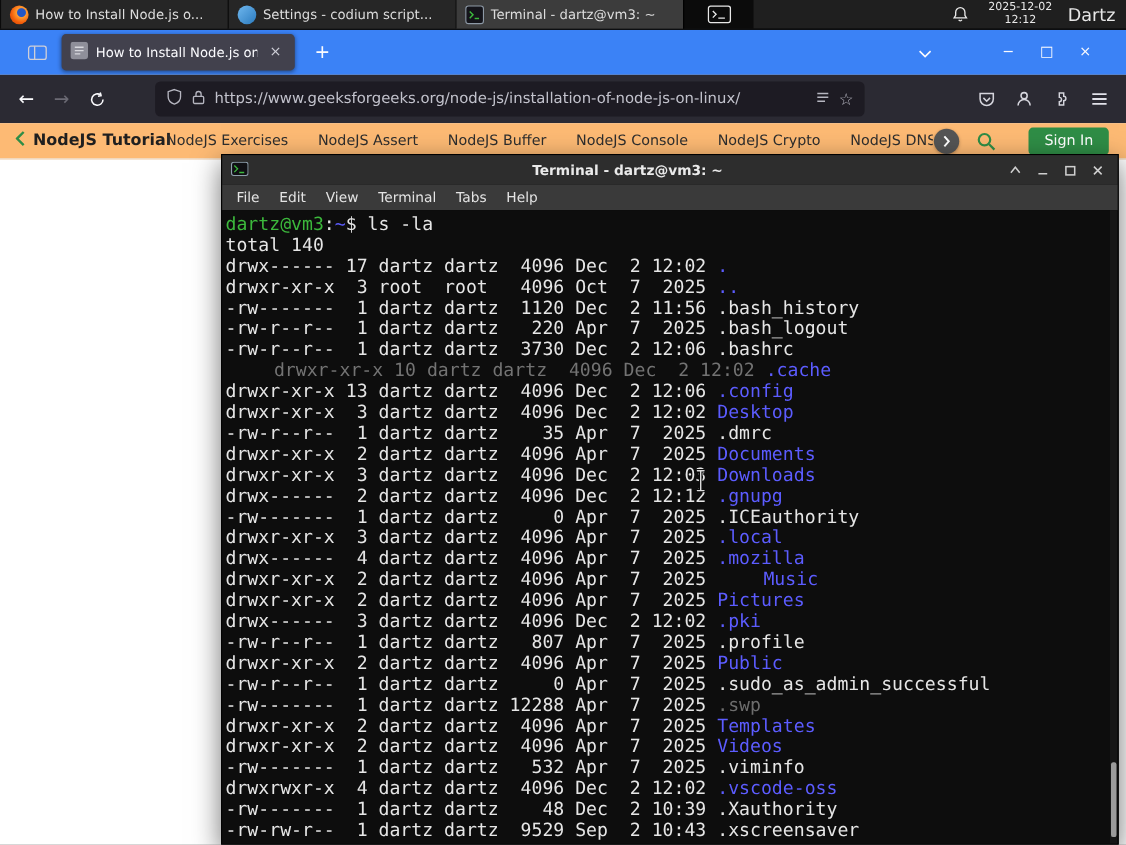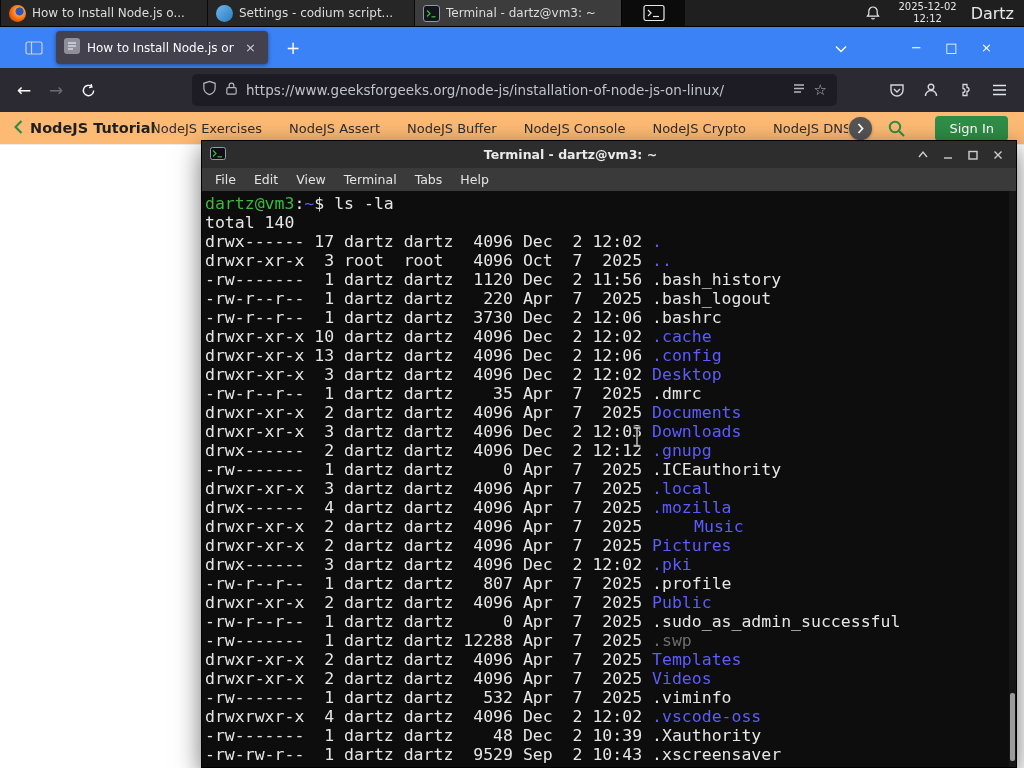--- a/index.html
+++ b/index.html
@@ -44,21 +44,21 @@
   .tab-close { font-size: 13px; color: #cfcfd8; padding: 0 4px; border-radius: 3px; }
   .newtab { color: #fbfbfe; font-size: 17px; margin-left: 10px; padding: 2px 8px; }
   .tab-right { margin-left: auto; display: flex; align-items: center; }
   .alltabs { padding: 4px 8px; margin-right: 44px; }
   .winbtn { width: 35px; text-align: center; color: #fbfbfe; font-size: 13px; }
 
   .navbar { height: 44px; background: #2b2a33; display: flex; align-items: center; padding: 0 8px; }
   .navbtn { width: 32px; height: 32px; display: flex; align-items: center; justify-content: center;
             color: #fbfbfe; font-size: 17px; border-radius: 4px; }
   .navbtn.disabled { color: #6b6a74; }
-  .urlbar { width: 645px; height: 32px; margin-left: 88px; background: #1d1b23; border-radius: 5px;
+  .urlbar { width: 645px; height: 32px; margin-left: 37px; background: #1d1b23; border-radius: 5px;
             display: flex; align-items: center; padding: 0 10px; gap: 8px; }
   .url { flex: 1; font-size: 13.5px; white-space: nowrap; overflow: hidden; color: #c2c2cc; }
   .star { font-size: 15px; color: #b6b6c0; line-height: 1; }
   .right-icons { margin-left: auto; display: flex; }
   .icon32 { width: 34px; height: 32px; display: flex; align-items: center; justify-content: center; }
 
   .sitenav { position: relative; height: 33px; background: #fdba74; border-bottom: 1px solid #ececec;
              font-size: 13px; color: #333; flex: 0 0 auto; }
   .brand { position: absolute; left: 14px; top: 0; height: 100%; display: flex; align-items: center;
            gap: 7px; font-weight: bold; font-size: 14.5px; color: #1f1f1f; }
@@ -303,21 +303,21 @@
     <span>Help</span>
   </div>
   <div class="t-body">
     <pre><span style="color: rgb(60, 184, 60);">dartz@vm3</span><span style="color: rgb(230, 230, 230);">:</span><span style="color: rgb(92, 92, 255);">~</span><span style="color: rgb(230, 230, 230);">$ ls -la
 </span><span style="color: rgb(230, 230, 230);">total 140
 </span><span style="color: rgb(230, 230, 230);">drwx------ 17 dartz dartz  4096 Dec  2 12:02 </span><span style="color: rgb(92, 92, 255);">.
 </span><span style="color: rgb(230, 230, 230);">drwxr-xr-x  3 root  root   4096 Oct  7  2025 </span><span style="color: rgb(92, 92, 255);">..
 </span><span style="color: rgb(230, 230, 230);">-rw-------  1 dartz dartz  1120 Dec  2 11:56 </span><span style="color: rgb(230, 230, 230);">.bash_history
 </span><span style="color: rgb(230, 230, 230);">-rw-r--r--  1 dartz dartz   220 Apr  7  2025 </span><span style="color: rgb(230, 230, 230);">.bash_logout
 </span><span style="color: rgb(230, 230, 230);">-rw-r--r--  1 dartz dartz  3730 Dec  2 12:06 </span><span style="color: rgb(230, 230, 230);">.bashrc
-</span><span style="color: #e5e5e5;">drwxr-xr-x 10 dartz dartz  4096 Dec  2 12:02 </span><span style="color: rgb(92, 92, 255);">.cache
+</span><span style="color: #737373; margin-left: 44px;">drwxr-xr-x 10 dartz dartz  4096 Dec  2 12:02 </span><span style="color: rgb(92, 92, 255);">.cache
 </span><span style="color: rgb(230, 230, 230);">drwxr-xr-x 13 dartz dartz  4096 Dec  2 12:06 </span><span style="color: rgb(92, 92, 255);">.config
 </span><span style="color: rgb(230, 230, 230);">drwxr-xr-x  3 dartz dartz  4096 Dec  2 12:02 </span><span style="color: rgb(92, 92, 255);">Desktop
 </span><span style="color: rgb(230, 230, 230);">-rw-r--r--  1 dartz dartz    35 Apr  7  2025 </span><span style="color: rgb(230, 230, 230);">.dmrc
 </span><span style="color: rgb(230, 230, 230);">drwxr-xr-x  2 dartz dartz  4096 Apr  7  2025 </span><span style="color: rgb(92, 92, 255);">Documents
 </span><span style="color: rgb(230, 230, 230);">drwxr-xr-x  3 dartz dartz  4096 Dec  2 12:03 </span><span style="color: rgb(92, 92, 255);">Downloads
 </span><span style="color: rgb(230, 230, 230);">drwx------  2 dartz dartz  4096 Dec  2 12:12 </span><span style="color: rgb(92, 92, 255);">.gnupg
 </span><span style="color: rgb(230, 230, 230);">-rw-------  1 dartz dartz     0 Apr  7  2025 </span><span style="color: rgb(230, 230, 230);">.ICEauthority
 </span><span style="color: rgb(230, 230, 230);">drwxr-xr-x  3 dartz dartz  4096 Apr  7  2025 </span><span style="color: rgb(92, 92, 255);">.local
 </span><span style="color: rgb(230, 230, 230);">drwx------  4 dartz dartz  4096 Apr  7  2025 </span><span style="color: rgb(92, 92, 255);">.mozilla
 </span><span style="color: rgb(230, 230, 230);">drwxr-xr-x  2 dartz dartz  4096 Apr  7  2025 </span><span style="color: rgb(92, 92, 255); padding-left: 42px;">Music

